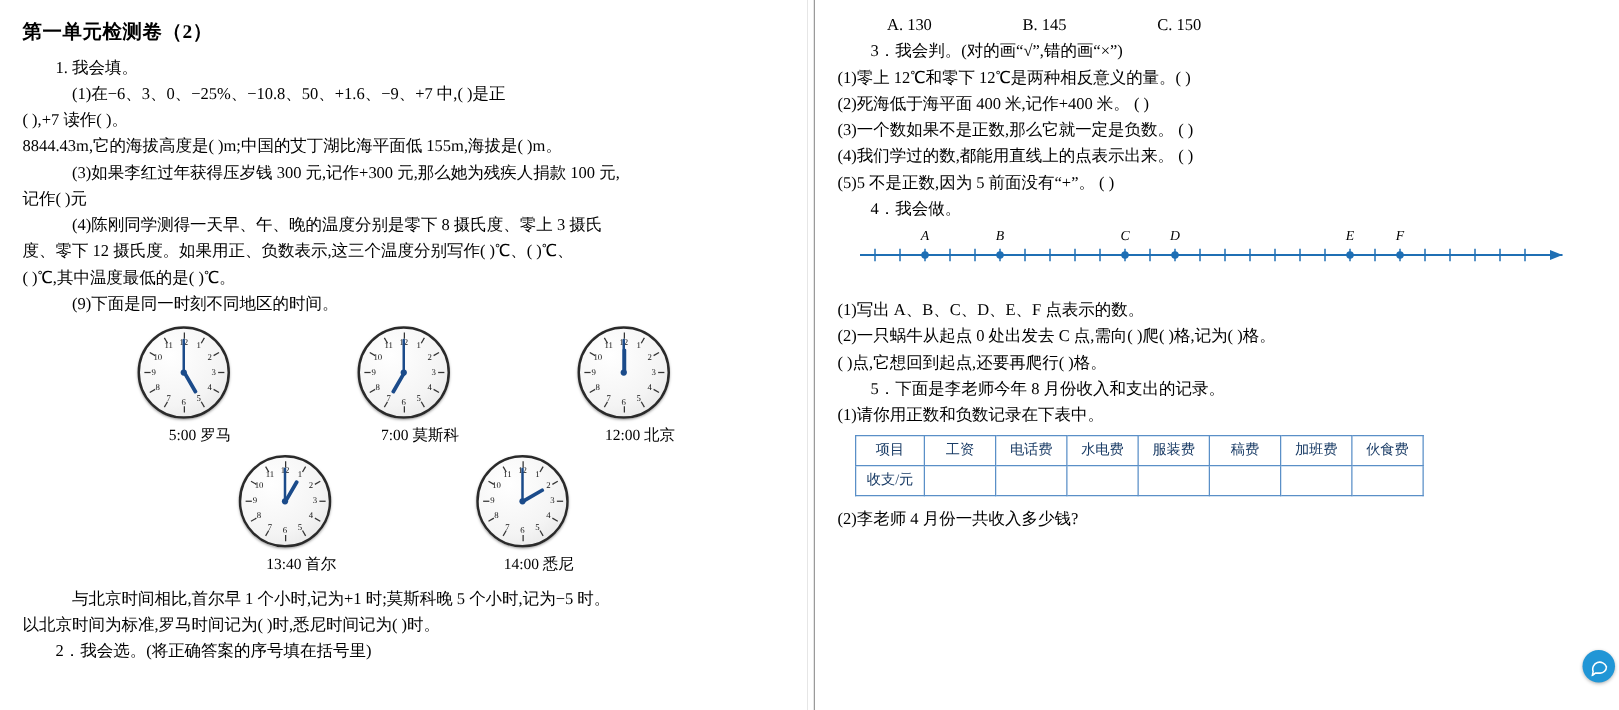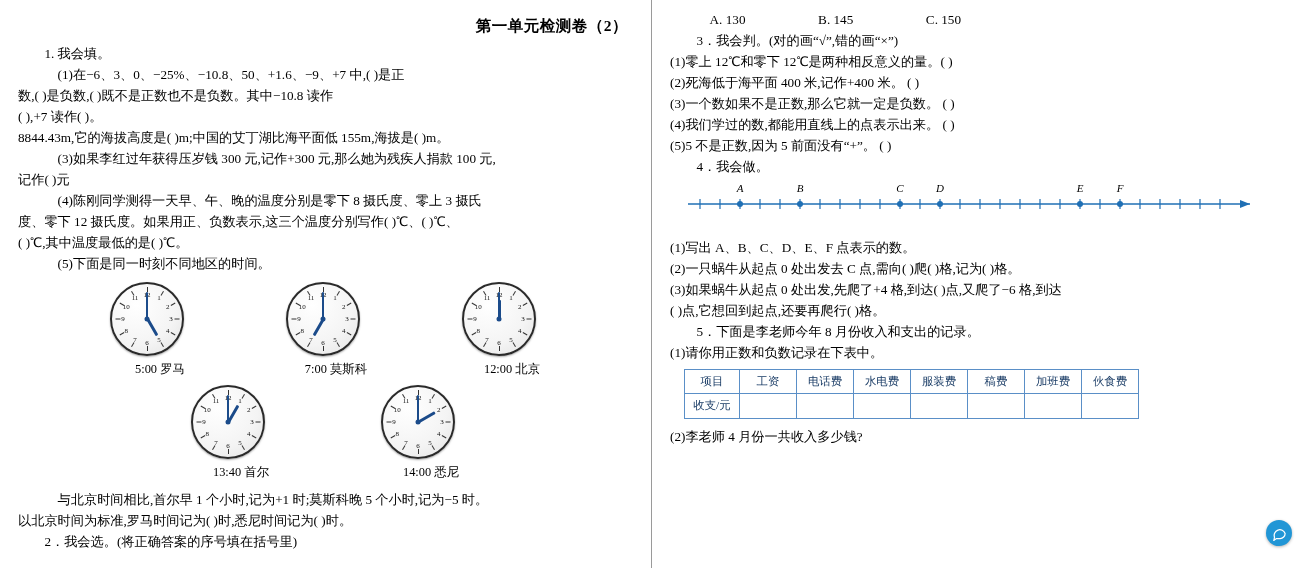--- a/index.html
+++ b/index.html
@@ -40,21 +40,21 @@
     width: 5px;
     height: 568px;
     background: #ffffff;
   }
   .inner {
     padding: 10px 18px 0 18px;
     font-size: 13.2px;
     line-height: 1.52;
   }
   .doc-title {
-    text-align: right;
+    text-align: left;
     font-size: 15.5px;
     font-weight: bold;
     margin: 4px 0 6px 0;
     letter-spacing: 0.5px;
   }
   p {
     margin: 0 0 1px 0;
     text-align: justify;
   }
   .ind1 { text-indent: 2em; }
@@ -169,33 +169,32 @@
 </style>
 </head>
 <body>
 
 <div class="page page-left">
   <div class="inner">
     <div class="doc-title">第一单元检测卷（2）</div>
 
     <p class="ind1">1. 我会填。</p>
     <p class="ind2">(1)在−6、3、0、−25%、−10.8、50、+1.6、−9、+7 中,(                )是正</p>
-    <p class="ind-none">数,(              )是负数,(        )既不是正数也不是负数。其中−10.8 读作</p>
     <p class="ind-none">(            ),+7 读作(              )。</p>
 
     <p class="ind-none">8844.43m,它的海拔高度是(          )m;中国的艾丁湖比海平面低 155m,海拔是(          )m。</p>
 
     <p class="ind2">(3)如果李红过年获得压岁钱 300 元,记作+300 元,那么她为残疾人捐款 100 元,</p>
     <p class="ind-none">记作(        )元</p>
 
     <p class="ind2">(4)陈刚同学测得一天早、午、晚的温度分别是零下 8 摄氏度、零上 3 摄氏</p>
     <p class="ind-none">度、零下 12 摄氏度。如果用正、负数表示,这三个温度分别写作(       )℃、(        )℃、</p>
     <p class="ind-none">(       )℃,其中温度最低的是(       )℃。</p>
 
-    <p class="ind2">(5)下面是同一时刻不同地区的时间。</p>
+    <p class="ind2">(9)下面是同一时刻不同地区的时间。</p>
 
     <div class="clock-row">
       <div class="clock-wrap">
         <div class="clock">
             <div class="tick" style="transform: rotate(0deg);"></div>
             <div class="tick" style="transform: rotate(30deg);"></div>
             <div class="tick" style="transform: rotate(60deg);"></div>
             <div class="tick" style="transform: rotate(90deg);"></div>
             <div class="tick" style="transform: rotate(120deg);"></div>
             <div class="tick" style="transform: rotate(150deg);"></div>
@@ -427,21 +426,20 @@
           <text x="230" y="12">C</text>
           <text x="270" y="12">D</text>
           <text x="410" y="12">E</text>
           <text x="450" y="12">F</text>
         </g>
       </svg>
     </div>
 
     <p class="ind-none">(1)写出 A、B、C、D、E、F 点表示的数。</p>
     <p class="ind-none">(2)一只蜗牛从起点 0 处出发去 C 点,需向(          )爬(          )格,记为(          )格。</p>
-    <p class="ind-none">(3)如果蜗牛从起点 0 处出发,先爬了+4 格,到达(          )点,又爬了−6 格,到达</p>
     <p class="ind-none">(          )点,它想回到起点,还要再爬行(          )格。</p>
 
     <p class="ind1">5．下面是李老师今年 8 月份收入和支出的记录。</p>
 
     <p class="ind-none">(1)请你用正数和负数记录在下表中。</p>
 
     <div class="tbl-wrap">
       <table class="rec">
         <thead>
           <tr>

